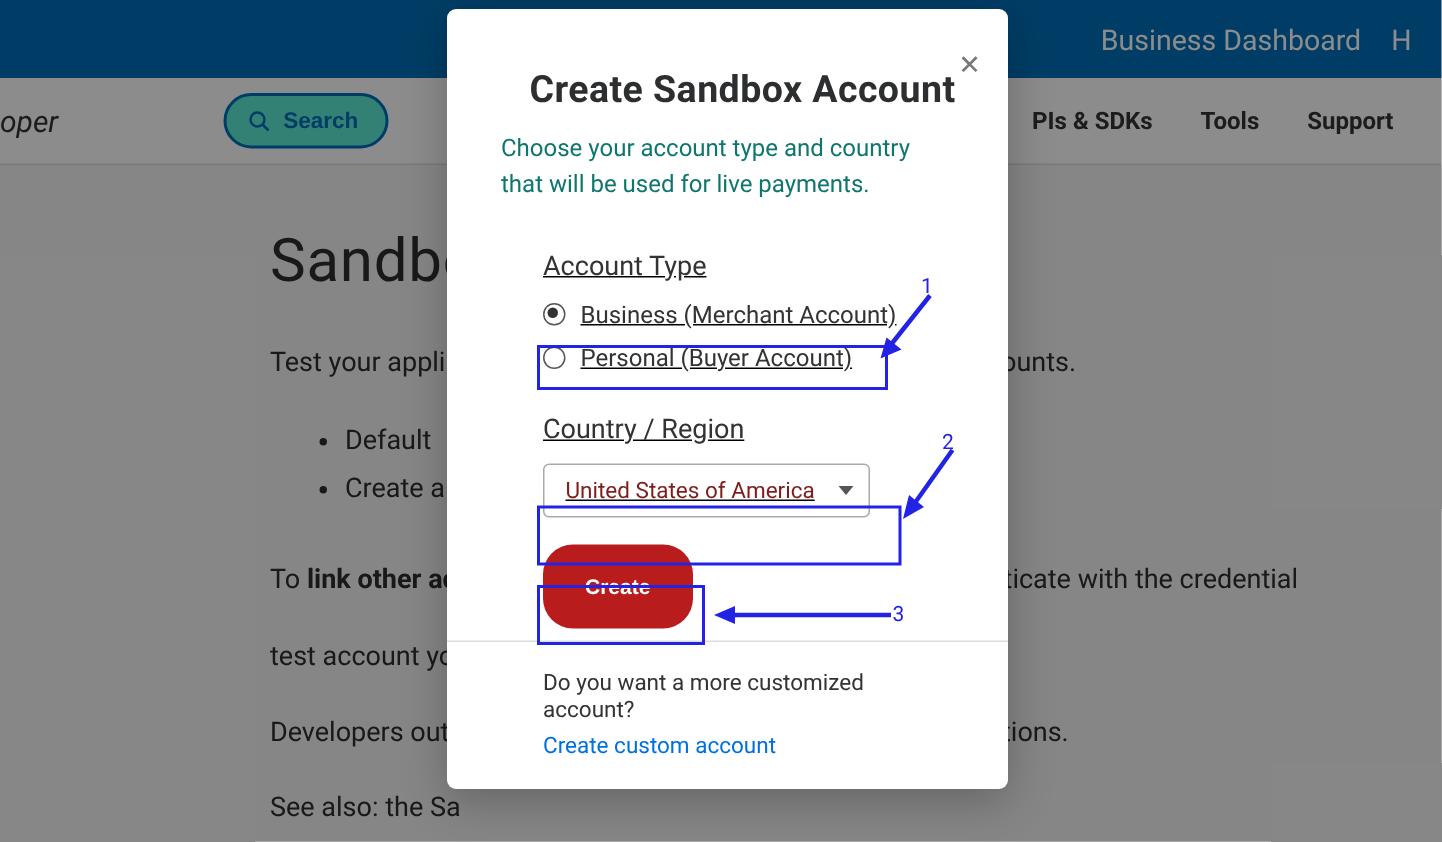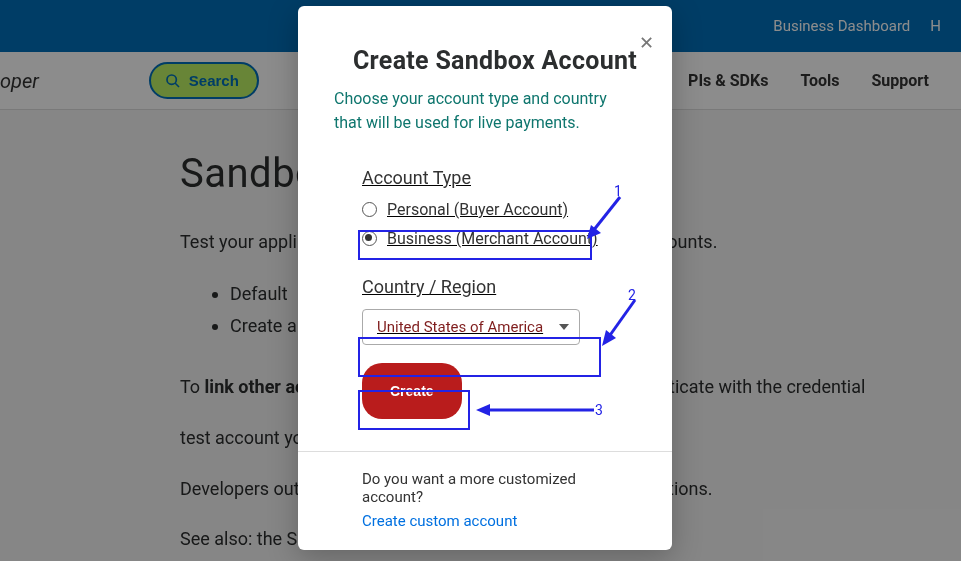--- a/index.html
+++ b/index.html
@@ -12,36 +12,36 @@
       position: relative;
     }
     .top-bar {
       background: #0070ba;
       height: 52px;
       color: white;
       display: flex;
       justify-content: flex-end;
       align-items: center;
       padding: 0 20px 0 0;
-      font-size: 15px;
+      font-size: 19px;
     }
     .top-bar a { color: white; margin-left: 20px; text-decoration: none; }
     .nav-bar {
       background: white;
       height: 58px;
       display: flex;
       align-items: center;
       padding: 0 0 0 0;
       border-bottom: 1px solid #ddd;
     }
     .logo-text { font-style: italic; font-size: 20px; color: #333; margin-right: 30px; }
     .search-btn {
       border: 2px solid #0070ba;
       color: #0070ba;
-      background: #bef264;
+      background: #5eead4;
       border-radius: 22px;
       padding: 8px 18px 8px 14px;
       font-size: 15px;
       font-weight: bold;
       display: inline-flex;
       align-items: center;
       gap: 8px;
       cursor: pointer;
       margin-left: 80px;
     }
@@ -131,21 +131,21 @@
       font-weight: bold;
       font-size: 14px;
       border: none;
       border-radius: 20px;
       padding: 20px 28px;
       cursor: pointer;
       margin-top: 18px;
     }
     .modal-footer {
       border-top: 1px solid #ddd;
-      margin-top: 32px;
+      margin-top: 8px;
       padding: 18px 64px 10px 64px;
       font-size: 15px;
     }
     .modal-footer .q { color: #333; margin-bottom: 6px; }
     .modal-footer .link { color: #0070e0; font-weight: normal; cursor: pointer; }
     .annot-1 { position: absolute; top: 183px; left: 614px; color: #2323e5; font-size: 14px; z-index: 60; }
     .annot-2 { position: absolute; top: 287px; left: 628px; color: #2323e5; font-size: 14px; z-index: 60; }
     .annot-3 { position: absolute; top: 402px; left: 595px; color: #2323e5; font-size: 14px; z-index: 60; }
     .arrow { position: absolute; z-index: 55; }
     .arrow svg { display: block; }
@@ -190,26 +190,26 @@
 <div class="overlay"></div>
 
 <div class="modal">
   <button class="modal-close">✕</button>
   <h2>Create Sandbox Account</h2>
   <p class="modal-sub">Choose your account type and country that will be used for live payments.</p>
 
   <div class="section">
     <div class="section-label">Account Type</div>
     <div class="radio-row">
+      <span class="radio selected"></span>
+      <span>Business (Merchant Account)</span>
+    </div>
+    <div class="radio-row">
       <span class="radio"></span>
       <span>Personal (Buyer Account)</span>
-    </div>
-    <div class="radio-row">
-      <span class="radio selected"></span>
-      <span>Business (Merchant Account)</span>
     </div>
 
     <div class="section-label" style="margin-top:28px;">Country / Region</div>
     <div class="select-box">
       <span>United States of America</span>
     </div>
 
     <button class="create-btn">Create</button>
   </div>
 

